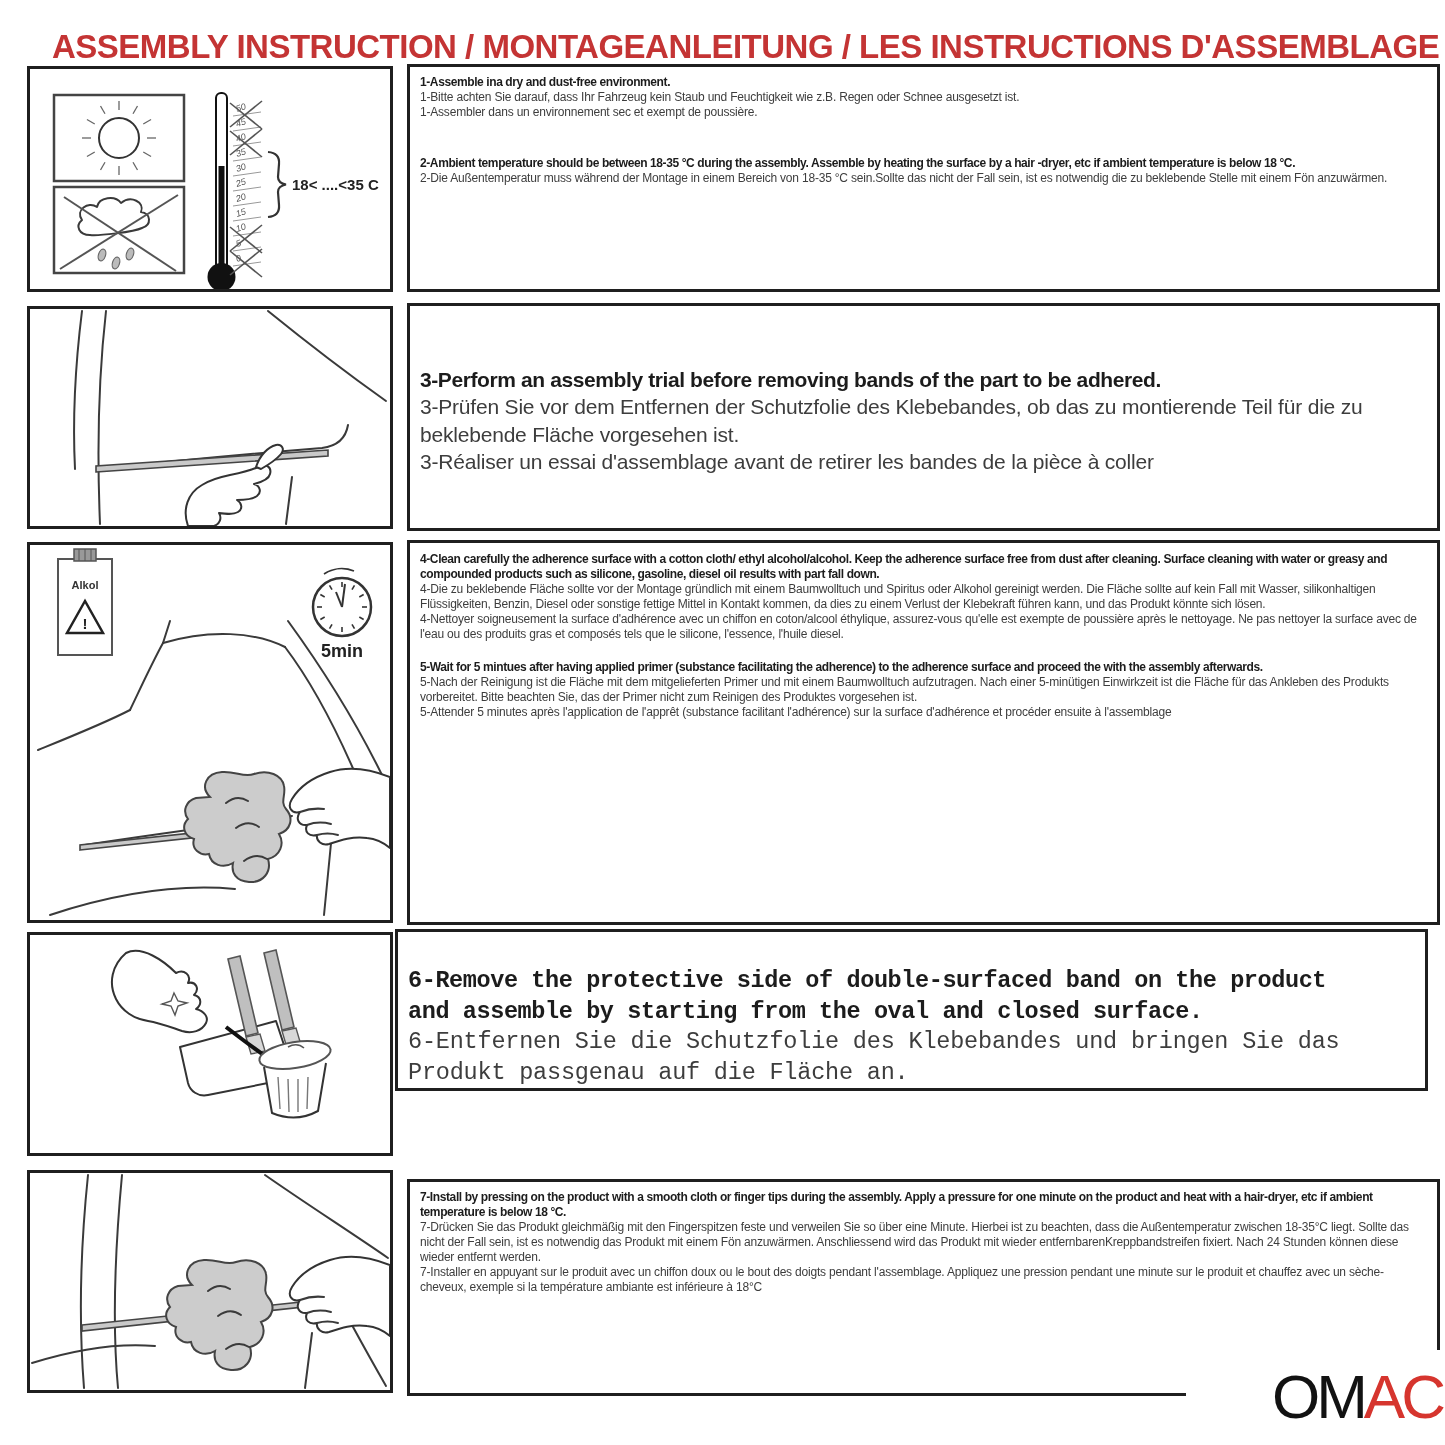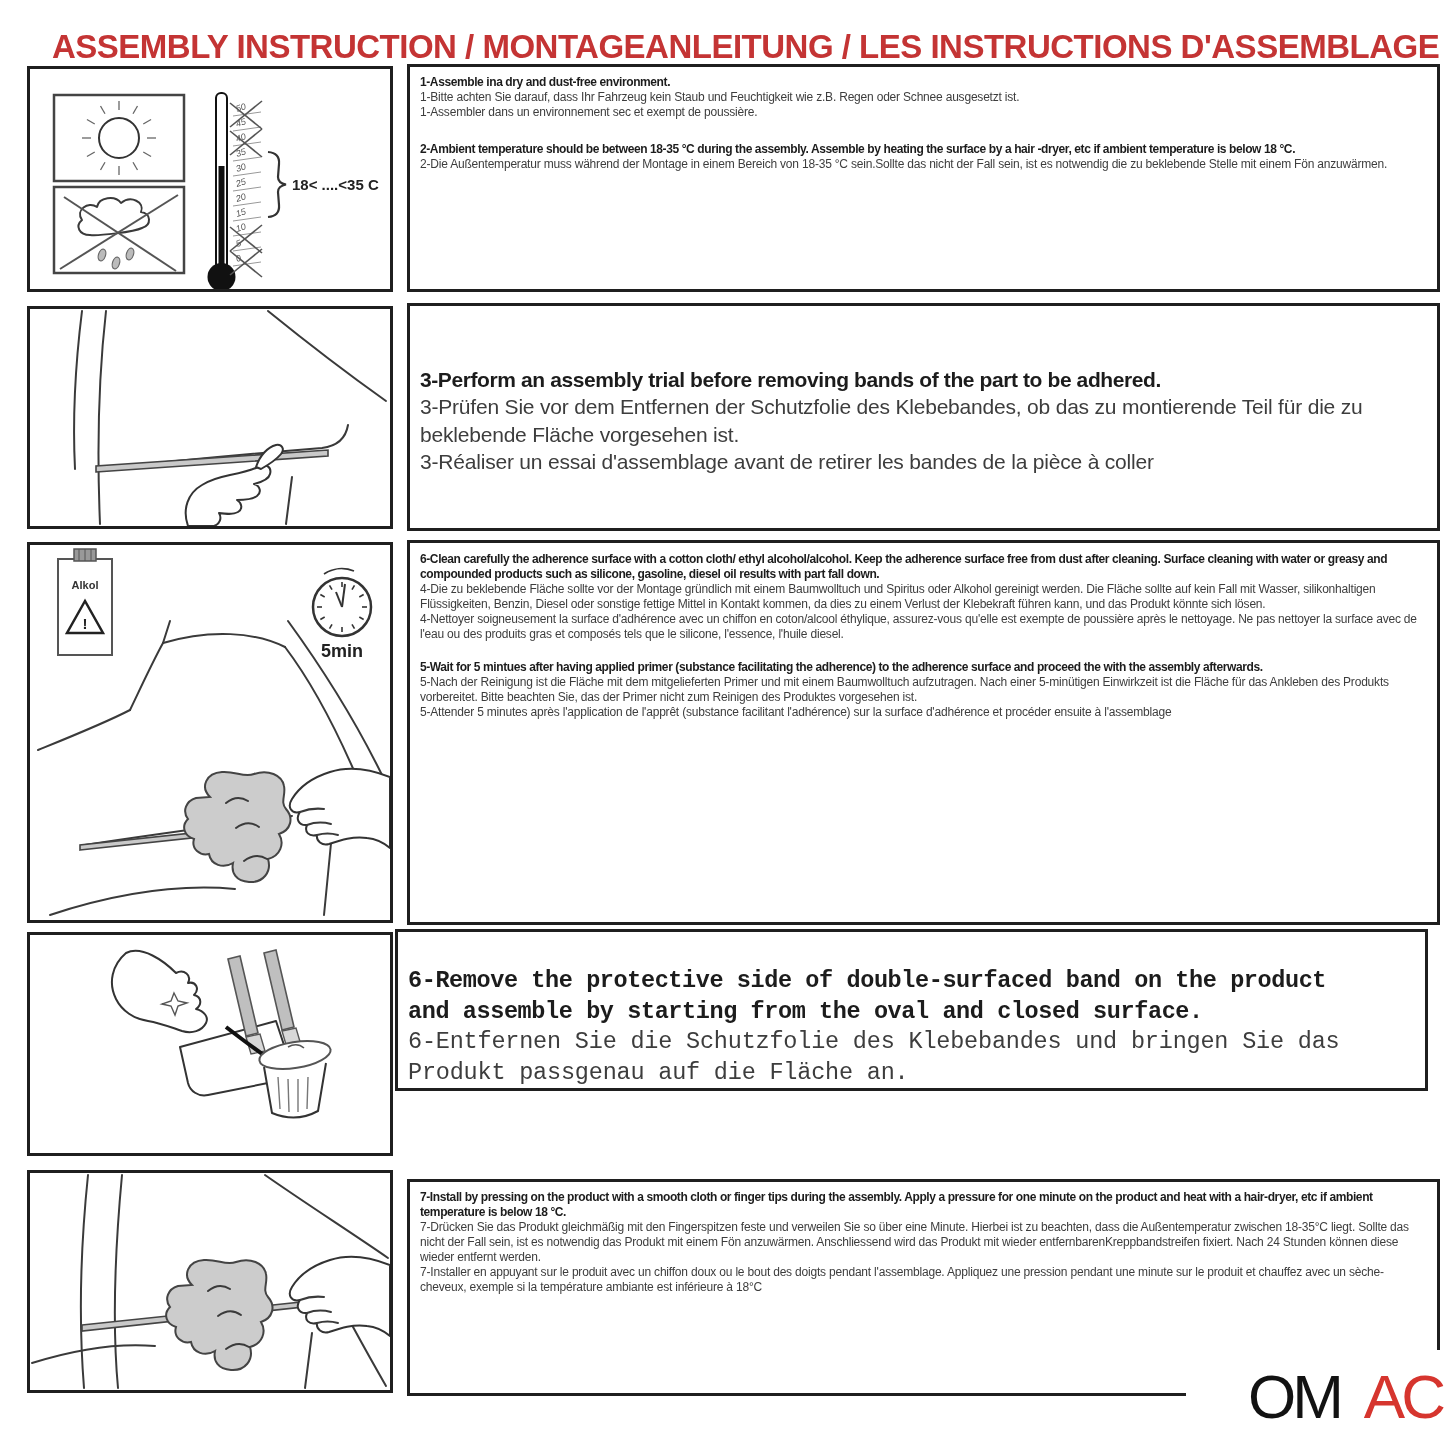--- a/index.html
+++ b/index.html
@@ -5,40 +5,40 @@
   html,body{margin:0;padding:0;background:#fff;}
   body{width:1445px;height:1445px;position:relative;overflow:hidden;
        font-family:"Liberation Sans","DejaVu Sans",sans-serif;color:#333;}
   *{box-sizing:border-box;}
   .title{position:absolute;left:40px;top:6px;font-size:33px;font-weight:bold;
          letter-spacing:-0.5px;color:#c43434;white-space:nowrap;margin-left:12px;}
   .box{position:absolute;border:3px solid #1f1f1f;background:#fff;overflow:hidden;}
   .illus svg{display:block;width:100%;height:100%;}
   .para{margin:0;font-size:12px;line-height:1.25;letter-spacing:-0.2px;color:#3d3d3d;}
   .para.bold{font-weight:bold;color:#1c1c1c;letter-spacing:-0.4px;}
-  .para.gap{margin-top:22px;}
+  .para.gap{margin-top:36px;}
   .tb{padding:8px 14px 0 10px;}
   .tb.big .para{font-size:21px;line-height:1.3;max-width:950px;}
   .tb.big2 .para{font-size:23.5px;line-height:1.3;max-width:940px;}
   .row1r{left:407px;top:64px;width:1033px;height:228px;}
   .row1l{left:27px;top:66px;width:366px;height:226px;}
   .row2l{left:27px;top:306px;width:366px;height:223px;}
   .row2r{left:407px;top:303px;width:1033px;height:228px;padding-top:60px;}
   .row3l{left:27px;top:542px;width:366px;height:381px;}
   .row3r{left:407px;top:540px;width:1033px;height:385px;padding-top:9px;}
   .row3r .para.gap{margin-top:18px;}
   .row4l{left:27px;top:932px;width:366px;height:224px;}
   .row4r{left:395px;top:929px;width:1033px;height:162px;padding-top:34px;font-family:Liberation Mono, monospace;}
   .row5l{left:27px;top:1170px;width:366px;height:223px;}
   .row5r{left:407px;top:1179px;width:1033px;height:217px;}
   .logo{position:absolute;left:1186px;top:1350px;width:256px;height:86px;background:#fff;
         display:flex;align-items:flex-end;justify-content:flex-end;
         font-weight:normal;font-size:62px;line-height:78px;letter-spacing:-4px;}
   .logo .om{color:#121212;}
-  .logo .ac{color:#d6352e;padding-left:24px;}
+  .logo .ac{color:#d6352e;}
   .ln{stroke:#3a3a3a;stroke-width:2;fill:none;stroke-linecap:round;stroke-linejoin:round;}
   .thin{stroke:#666;stroke-width:1.3;}
   .grayfill{fill:#c9c9c9;stroke:#444;stroke-width:1.6;}
   .whitefill{fill:#fff;stroke:#333;stroke-width:2;stroke-linejoin:round;}
   .svgtxt{font-family:"Liberation Sans","DejaVu Sans",sans-serif;}
 </style>
 </head>
 <body>
 
 <h1 class="title">ASSEMBLY INSTRUCTION / MONTAGEANLEITUNG / LES INSTRUCTIONS D'ASSEMBLAGE</h1>
@@ -203,21 +203,21 @@
     <g>
       <path class="whitefill" d="M360,232 C340,224 318,221 300,227 C284,232 270,241 262,254 C257,262 261,269 270,267 C265,274 269,281 277,280 C274,287 279,292 287,290 C286,296 292,301 299,299 C311,295 323,291 337,293 C347,294 354,298 360,303 Z"></path>
       <path class="ln" stroke-width="1.6" d="M270,267 C278,264 286,263 294,264"></path>
       <path class="ln" stroke-width="1.6" d="M277,280 C285,277 293,277 301,279"></path>
       <path class="ln" stroke-width="1.6" d="M287,290 C294,288 301,288 308,290"></path>
     </g>
   </svg>
 </div>
 
 <div class="box tb row3r">
-    <p class="para bold">6-Clean carefully the adherence surface with a cotton cloth/ ethyl alcohol/alcohol. Keep the adherence surface free from dust after cleaning. Surface cleaning with water or greasy and compounded products such as silicone, gasoline, diesel oil results with part fall down.</p>
+    <p class="para bold">4-Clean carefully the adherence surface with a cotton cloth/ ethyl alcohol/alcohol. Keep the adherence surface free from dust after cleaning. Surface cleaning with water or greasy and compounded products such as silicone, gasoline, diesel oil results with part fall down.</p>
     <p class="para">4-Die zu beklebende Fläche sollte vor der Montage gründlich mit einem Baumwolltuch und Spiritus oder Alkohol gereinigt werden. Die Fläche sollte auf kein Fall mit Wasser, silikonhaltigen Flüssigkeiten, Benzin, Diesel oder sonstige fettige Mittel in Kontakt kommen, da dies zu einem Verlust der Klebekraft führen kann, und das Produkt könnte sich lösen.</p>
     <p class="para">4-Nettoyer soigneusement la surface d'adhérence avec un chiffon en coton/alcool éthylique, assurez-vous qu'elle est exempte de poussière après le nettoyage. Ne pas nettoyer la surface avec de l'eau ou des produits gras et composés tels que le silicone, l'essence, l'huile diesel.</p>
     <p class="para bold gap">5-Wait for 5 mintues after having applied primer (substance facilitating the adherence) to the adherence surface and proceed the with the assembly afterwards.</p>
     <p class="para">5-Nach der Reinigung ist die Fläche mit dem mitgelieferten Primer und mit einem Baumwolltuch aufzutragen. Nach einer 5-minütigen Einwirkzeit ist die Fläche für das Ankleben des Produkts vorbereitet. Bitte beachten Sie, das der Primer nicht zum Reinigen des Produktes vorgesehen ist.</p>
     <p class="para">5-Attender 5 minutes après l'application de l'apprêt (substance facilitant l'adhérence) sur la surface d'adhérence et procéder ensuite à l'assemblage</p>
   </div>
 
 <div class="box illus row4l">
   <svg viewBox="0 0 360 218">
     <g>

